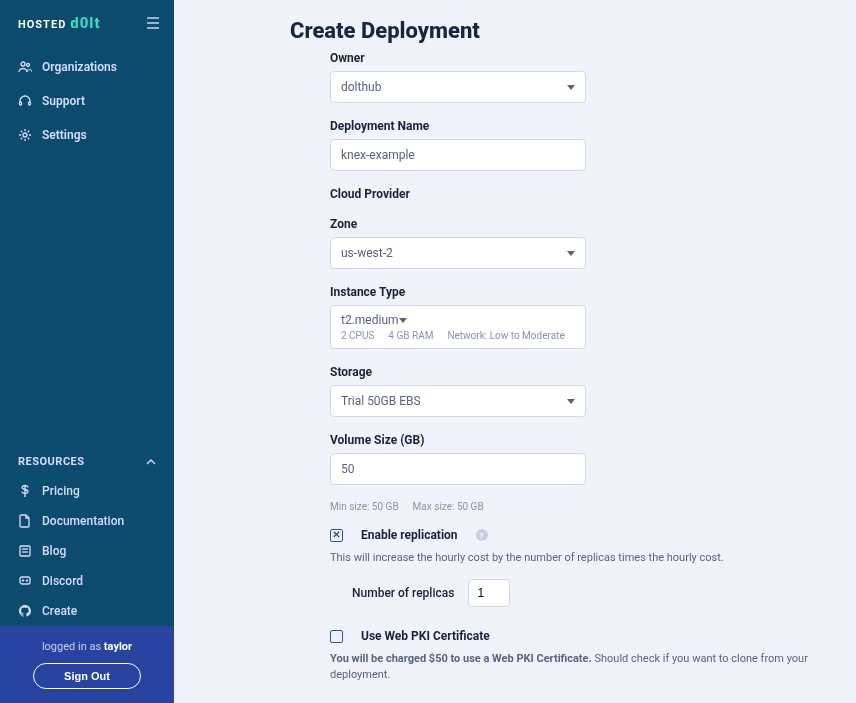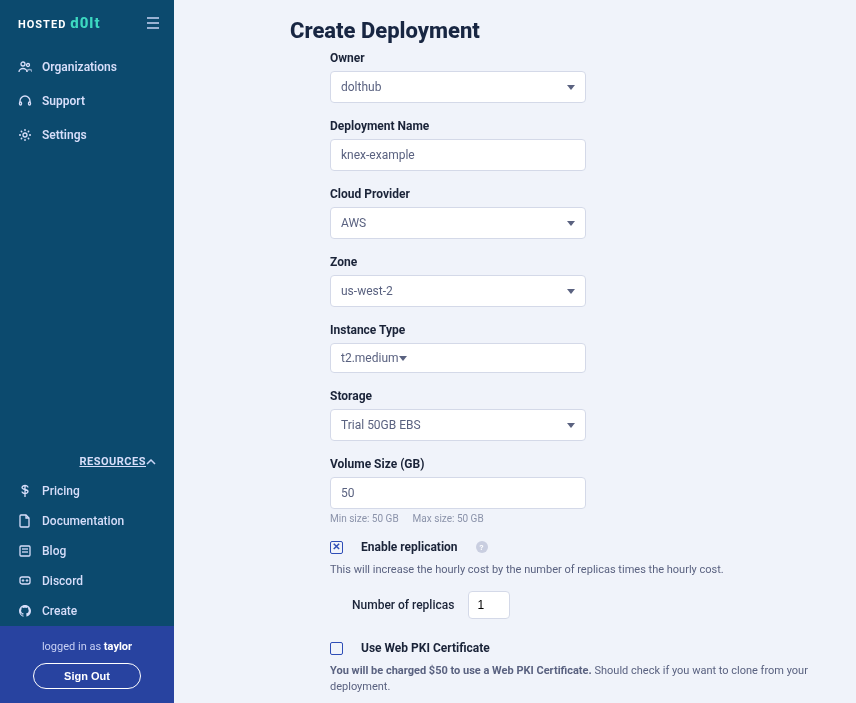--- a/index.html
+++ b/index.html
@@ -15,21 +15,21 @@
     .hb svg { display: block; }
     
     .nav { display: flex; flex-direction: column; margin-top: 4px; }
     .nav-item { display: flex; align-items: center; gap: 10px; padding: 10px 18px; font-size: 12px; font-weight: 600; color: #d7defa; cursor: pointer; }
     .nav-item.active { background: #fff; color: #2e4db6; position: relative; }
     .nav-item .ic { width: 14px; height: 14px; display: inline-flex; align-items: center; justify-content: center; }
     .nav-item svg { stroke: currentColor; fill: none; }
     
     .spacer { flex: 1; }
     
-    .resources-hdr { display: flex; align-items: center; justify-content: flex-end; padding: 8px 18px; font-size: 11px; font-weight: 700; letter-spacing: 0.5px; color: #d7defa; cursor: pointer; text-decoration: underline; }
+    .resources-hdr { display: flex; align-items: center; justify-content: space-between; padding: 8px 18px; font-size: 11px; font-weight: 700; letter-spacing: 0.5px; color: #d7defa; cursor: pointer; }
     .resources-list .nav-item { font-weight: 500; font-size: 12px; padding: 8px 18px; }
     
     .sb-footer { background: #2843a0; padding: 14px; text-align: center; }
     .login-line { font-size: 11px; color: #c8d1f4; margin-bottom: 10px; }
     .login-line b { font-weight: 700; color: #fff; }
     .signout-btn { border: 1px solid #fff; border-radius: 16px; padding: 6px 30px; font-size: 11px; font-weight: 600; background: transparent; color: #fff; cursor: pointer; }
     
     
     .main { flex: 1; overflow-y: auto; padding: 18px 0 24px 0; }
     .content { width: 490px; margin-left: 156px; }
@@ -39,21 +39,21 @@
     .label { font-size: 12px; font-weight: 700; color: #1a2338; margin-bottom: 6px; display: block; }
     .input, .select { width: 256px; border: 1px solid #d4d9e8; border-radius: 4px; padding: 8px 10px; font-size: 12px; color: #5a6280; background: #fff; font-family: inherit; }
     .input { outline: none; }
     .select { display: flex; align-items: center; justify-content: space-between; cursor: pointer; position: relative; }
     .select .val { color: #5a6280; }
     .caret { width: 0; height: 0; border-left: 4px solid transparent; border-right: 4px solid transparent; border-top: 5px solid #5a6280; }
     .instance-select { flex-direction: column; align-items: flex-start; gap: 3px; padding: 7px 10px; }
     .instance-row1 { display:flex; justify-content: space-between; align-items:center; }
     .instance-row2 { display: flex; gap: 14px; font-size: 10px; color: #8b93aa; }
     
-    .hint { font-size: 10px; color: #8b93aa; margin-top: 4px; display: flex; gap: 14px; }
+    .hint { font-size: 10px; color: #8b93aa; margin-top: 16px; display: flex; gap: 14px; }
     
     .check-row { display: flex; align-items: center; gap: 18px; font-size: 12px; font-weight: 700; margin-bottom: 8px; }
     .chk { width: 13px; height: 13px; border: 1.5px solid #2e4db6; border-radius: 2px; display: inline-flex; align-items: center; justify-content: center; cursor: pointer; flex-shrink: 0; }
     .chk.checked::after { content: "✕"; font-size: 10px; font-weight: 900; color: #2e4db6; line-height: 1; }
     .info-ic { width: 12px; height: 12px; border-radius: 50%; background: #c9cee0; color: #fff; font-size: 8px; font-weight: 700; display: inline-flex; align-items: center; justify-content: center; cursor: pointer; }
     .note { font-size: 11px; color: #5a6280; line-height: 1.4; margin-bottom: 14px; }
     .note b { font-weight: 700; }
     
     .replicas-row { display: flex; align-items: center; gap: 14px; margin-left: 22px; margin-bottom: 22px; font-size: 12px; font-weight: 500; }
     .replicas-input { width: 42px; border: 1px solid #d4d9e8; border-radius: 4px; padding: 6px 8px; font-size: 12px; outline: none; }
@@ -187,41 +187,42 @@
       </div>
     </div>
 
     <div class="field">
       <label class="label">Deployment Name</label>
       <input class="input" value="knex-example" style="">
     </div>
 
     <div class="field">
       <label class="label">Cloud Provider</label>
-      <div class="select">
-        <span class="val">AWS</span>
-        <span class="caret"></span>
-      </div>
     </div>
 
     <div class="field">
       <label class="label">Zone</label>
       <div class="select">
         <span class="val">us-west-2</span>
         <span class="caret"></span>
       </div>
     </div>
 
     <div class="field">
       <label class="label">Instance Type</label>
       <div class="select instance-select">
         <div class="instance-row1">
           <span class="val">t2.medium</span>
           <span class="caret"></span>
         </div>
+        <div class="instance-row2">
+          <span>2 CPUS</span>
+          <span>4 GB RAM</span>
+          <span>Network: Low to Moderate</span>
+        </div>
       </div>
     </div>
 
     <div class="field">
       <label class="label">Storage</label>
       <div class="select">
         <span class="val">Trial 50GB EBS</span>
         <span class="caret"></span>
       </div>
     </div>

